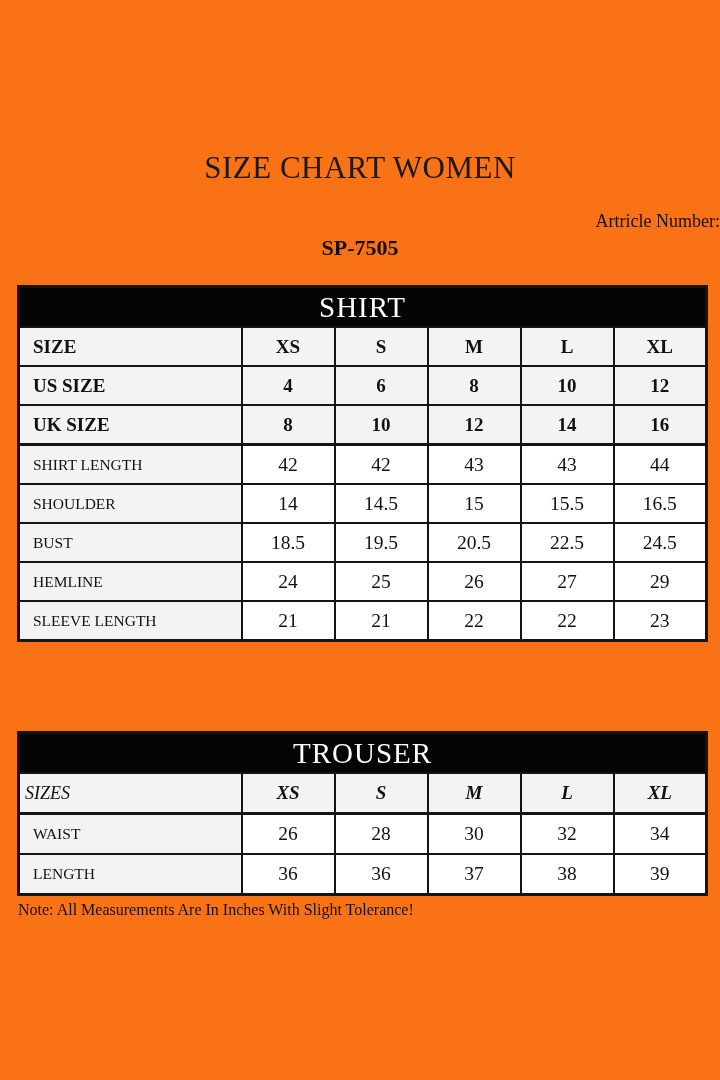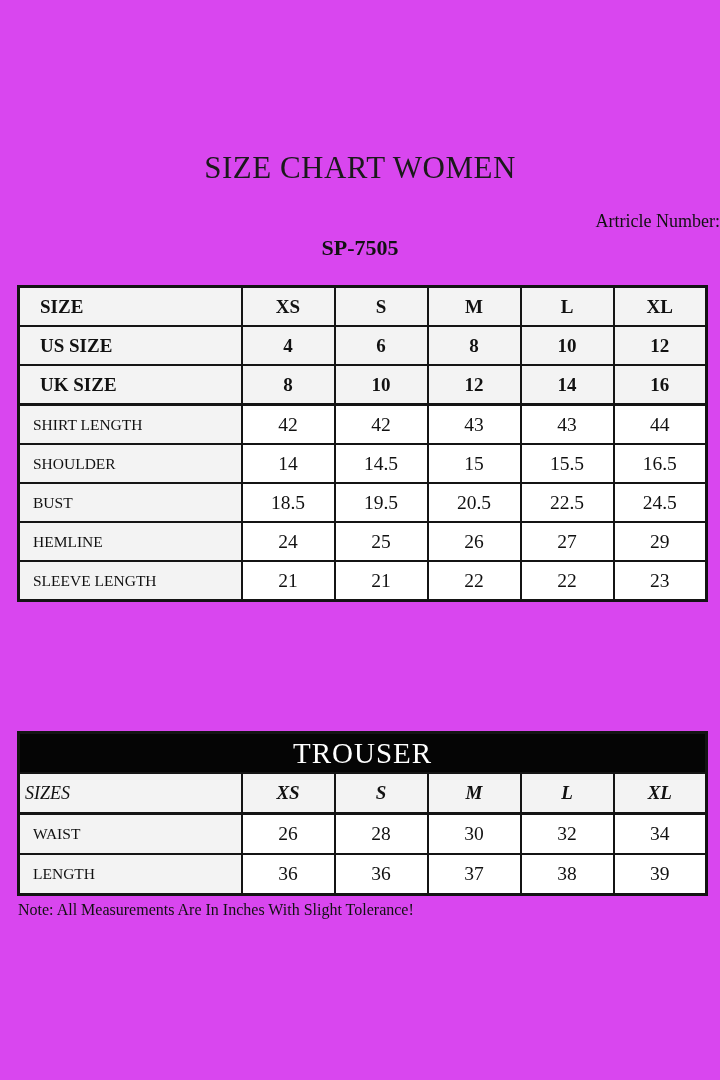--- a/index.html
+++ b/index.html
@@ -1,20 +1,20 @@
 <!DOCTYPE html>
 <html><head>
 <meta charset="utf-8">
 <style>
   html, body { margin: 0; padding: 0; background: #ffffff; }
   .page {
     position: relative;
     width: 720px;
     height: 1080px;
-    background: #d946ef;
+    background: #f97316;
     font-family: "Liberation Serif", serif;
     color: #111111;
     overflow: hidden;
   }
   .page-title {
     position: absolute;
     top: 150px;
     left: 0;
     width: 100%;
     text-align: center;
@@ -56,21 +56,21 @@
   }
   tr.band td {
     background: #050505;
     color: #ffffff;
     text-align: center;
     font-size: 29px;
     letter-spacing: 1px;
     height: 36px;
   }
   tr.hdr td { background: #f3f3f3; height: 35px; }
-  tr.hdr td.lbl { font-weight: bold; font-size: 19px; padding-left: 20px; }
+  tr.hdr td.lbl { font-weight: bold; font-size: 19px; padding-left: 13px; }
   tr.hdr td.val { font-weight: bold; font-size: 19px; text-align: center; }
   tr.hdr-plain td { background: #f3f3f3; height: 36px; font-style: italic; }
   tr.hdr-plain td.lbl { font-weight: normal; font-size: 18px; padding-left: 5px; }
   tr.hdr-plain td.val { font-weight: bold; font-size: 19px; text-align: center; }
   tr.sep td { border-bottom: 3px solid #141414; }
   tr.data td { height: 35px; background: #ffffff; }
   tr.data td.lbl {
     background: #f3f3f3;
     font-size: 15.5px;
     padding-left: 13px;
@@ -97,20 +97,23 @@
   <table class="size-table shirt-table">
     <colgroup>
       <col style="width:223px">
         <col style="width:93px">
         <col style="width:93px">
       <col style="width:93px">
         <col style="width:93px">
         <col style="width:93px">
     </colgroup>
     <tbody>
+      <tr class="band">
+        <td colspan="6">SHIRT</td>
+      </tr>
       <tr class="hdr">
         <td class="lbl">SIZE</td>
         <td class="val">XS</td>
         <td class="val">S</td>
         <td class="val">M</td>
         <td class="val">L</td>
         <td class="val">XL</td>
       </tr>
       <tr class="hdr">
         <td class="lbl">US SIZE</td>

